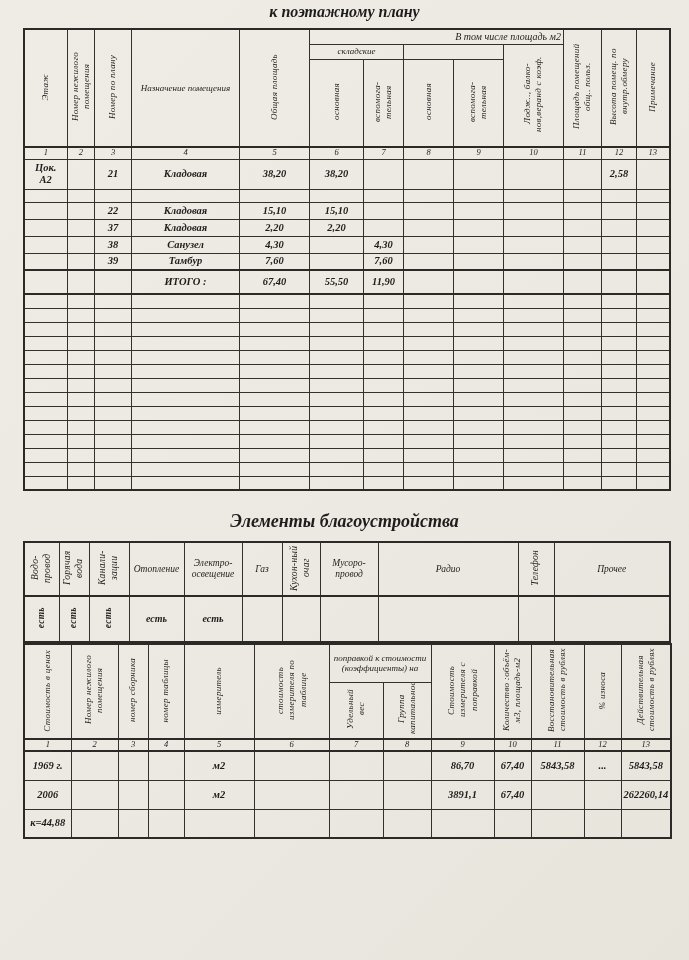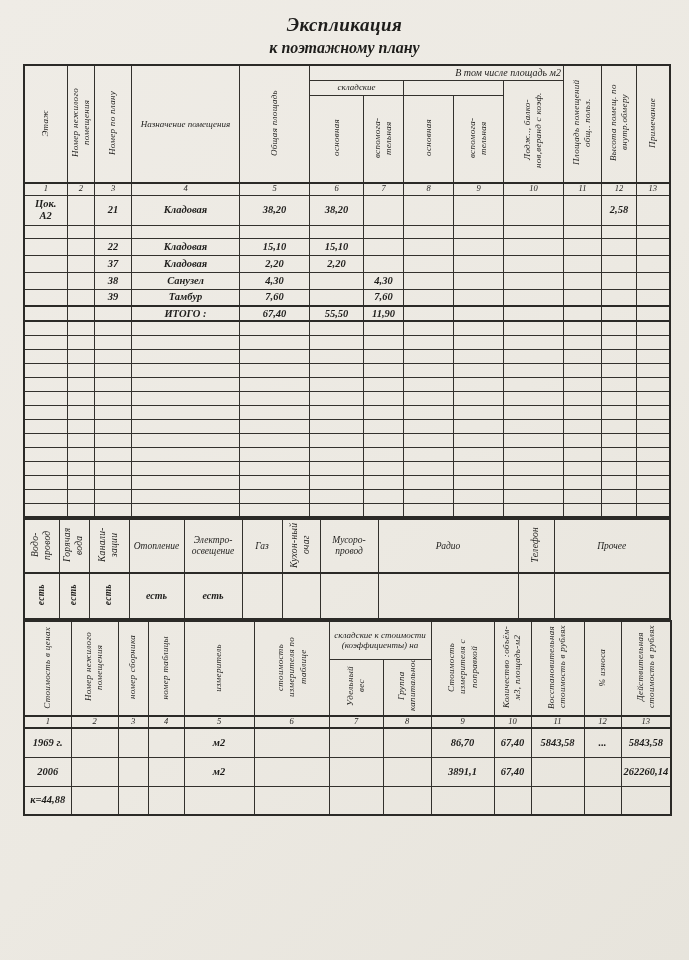--- a/index.html
+++ b/index.html
@@ -39,21 +39,21 @@
   .t1 .h-top{height:15px;}
   .t1 .h-sub{height:15px;}
   .t1 .h-vert{height:88px;}
   .t1 .span-h{font-size:10px;text-align:right;}
   .t1 .nums{height:12px;}
   .nums td{font-size:8.5px;border-top:2px solid #2b2a27;padding:0;}
   .t1 .dr{height:17px;margin-left:17px;}
   .t1 .dr td{font-weight:bold;font-size:10.5px;}
   .t1 .row-first{height:30px;}
   .t1 .spacer{height:13px;}
-  .t1 .totals{height:15px;}
+  .t1 .totals{height:24px;}
   .t1 .totals td{border-top:2px solid #2b2a27;border-bottom:2px solid #2b2a27;}
   .t1 .erow{height:14px;}
 
   
   .t2{margin-top:0;}
   .t2 .hrow{height:54px;}
   .t2 .hrow td{font-size:9.5px;border-bottom:2px solid #2b2a27;}
   .t2 .vrow{height:46px;}
   .t2 .vrow td{font-weight:bold;font-size:10px;}
 
@@ -65,21 +65,20 @@
   .t3 .nums td{border-bottom:2px solid #2b2a27;}
   .t3 .dr{height:29px;margin-top:48px;}
   .t3 .dr td{font-weight:bold;font-size:10.5px;}
   .t3 .cell-left{text-align:center;}
 </style>
 </head>
 <body>
 
 <div class="sheet">
 
-  <div class="title-main">Экспликация</div>
   <div class="title-sub">к поэтажному плану</div>
 
   <table class="t1">
     <colgroup>
       <col style="width:43px">
         <col style="width:27px">
         <col style="width:37px">
         <col style="width:108px">
       <col style="width:70px">
         <col style="width:54px">
@@ -443,20 +442,21 @@
           <td></td>
           <td></td>
           <td></td>
           <td></td>
           <td></td>
           <td></td>
         </tr>
       </tbody>
   </table>
 
+  <div class="title-amenities">Элементы благоустройства</div>
   <table class="t2">
     <colgroup>
       <col style="width:35px">
         <col style="width:30px">
         <col style="width:40px">
         <col style="width:55px">
       <col style="width:58px">
         <col style="width:40px">
         <col style="width:38px">
         <col style="width:58px">
@@ -511,21 +511,21 @@
       <col style="width:50px">
     </colgroup>
     <tbody>
       <tr class="h-top">
         <td rowspan="2"><span class="vt">Стоимость в ценах</span></td>
         <td rowspan="2"><span class="vt">Номер нежилого помещения</span></td>
         <td rowspan="2"><span class="vt">номер сборника</span></td>
         <td rowspan="2"><span class="vt">номер таблицы</span></td>
         <td rowspan="2"><span class="vt">измеритель</span></td>
         <td rowspan="2"><span class="vt">стоимость измерителя по таблице</span></td>
-        <td colspan="2" class="corr">складские к стоимости (коэффициенты) на</td>
+        <td colspan="2" class="corr">поправкой к стоимости (коэффициенты) на</td>
         <td rowspan="2"><span class="vt">Стоимость измерителя с поправкой</span></td>
         <td rowspan="2"><span class="vt">Количество :объём-м3, площадь-м2</span></td>
         <td rowspan="2"><span class="vt">Восстановительная стоимость в рублях</span></td>
         <td rowspan="2"><span class="vt">% износа</span></td>
         <td rowspan="2"><span class="vt">Действительная стоимость в рублях</span></td>
       </tr>
       <tr class="h-sub">
         <td><span class="vt">Удельный вес</span></td>
         <td><span class="vt">Группа капитальности</span></td>
       </tr>

